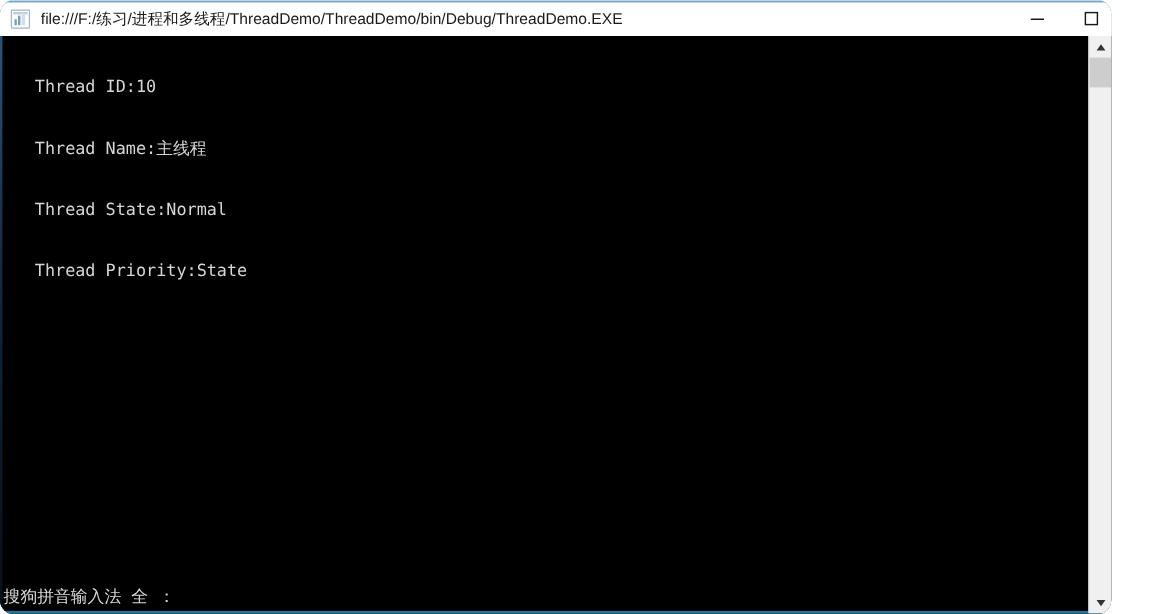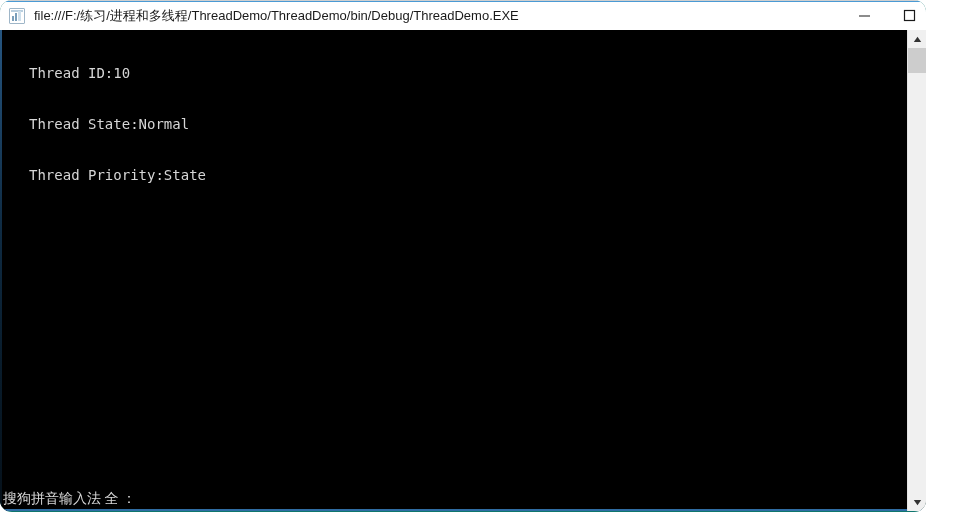--- a/index.html
+++ b/index.html
@@ -131,21 +131,21 @@
     letter-spacing: 0px;
     margin-left: 26px;
   }
   .console-line { height: 17px; }
 
   
   .ime-bar {
     position: absolute;
     left: 3px;
     bottom: 4px;
-    font-family: Liberation Serif, serif;
+    font-family: Liberation Mono, monospace;
     font-size: 14px;
     line-height: 16px;
     color: #d8d8d8;
     white-space: pre;
   }
   .bottom-accent {
     position: absolute;
     left: 0;
     bottom: 0;
     width: 977px;
@@ -232,20 +232,21 @@
         </svg>
       </button>
     </div>
   </div>
 
   <div class="console">
     <div class="left-edge"></div>
 
     <div class="console-text">
       <div class="console-line">Thread ID:10</div>
+      <div class="console-line">Thread Name:主线程</div>
       <div class="console-line">Thread State:Normal</div>
       <div class="console-line">Thread Priority:State</div>
     </div>
 
     <div class="ime-bar">搜狗拼音输入法 全 ：</div>
     <div class="bottom-accent"></div>
   </div>
 
   <div class="scrollbar">
     <button class="sb-btn up">

